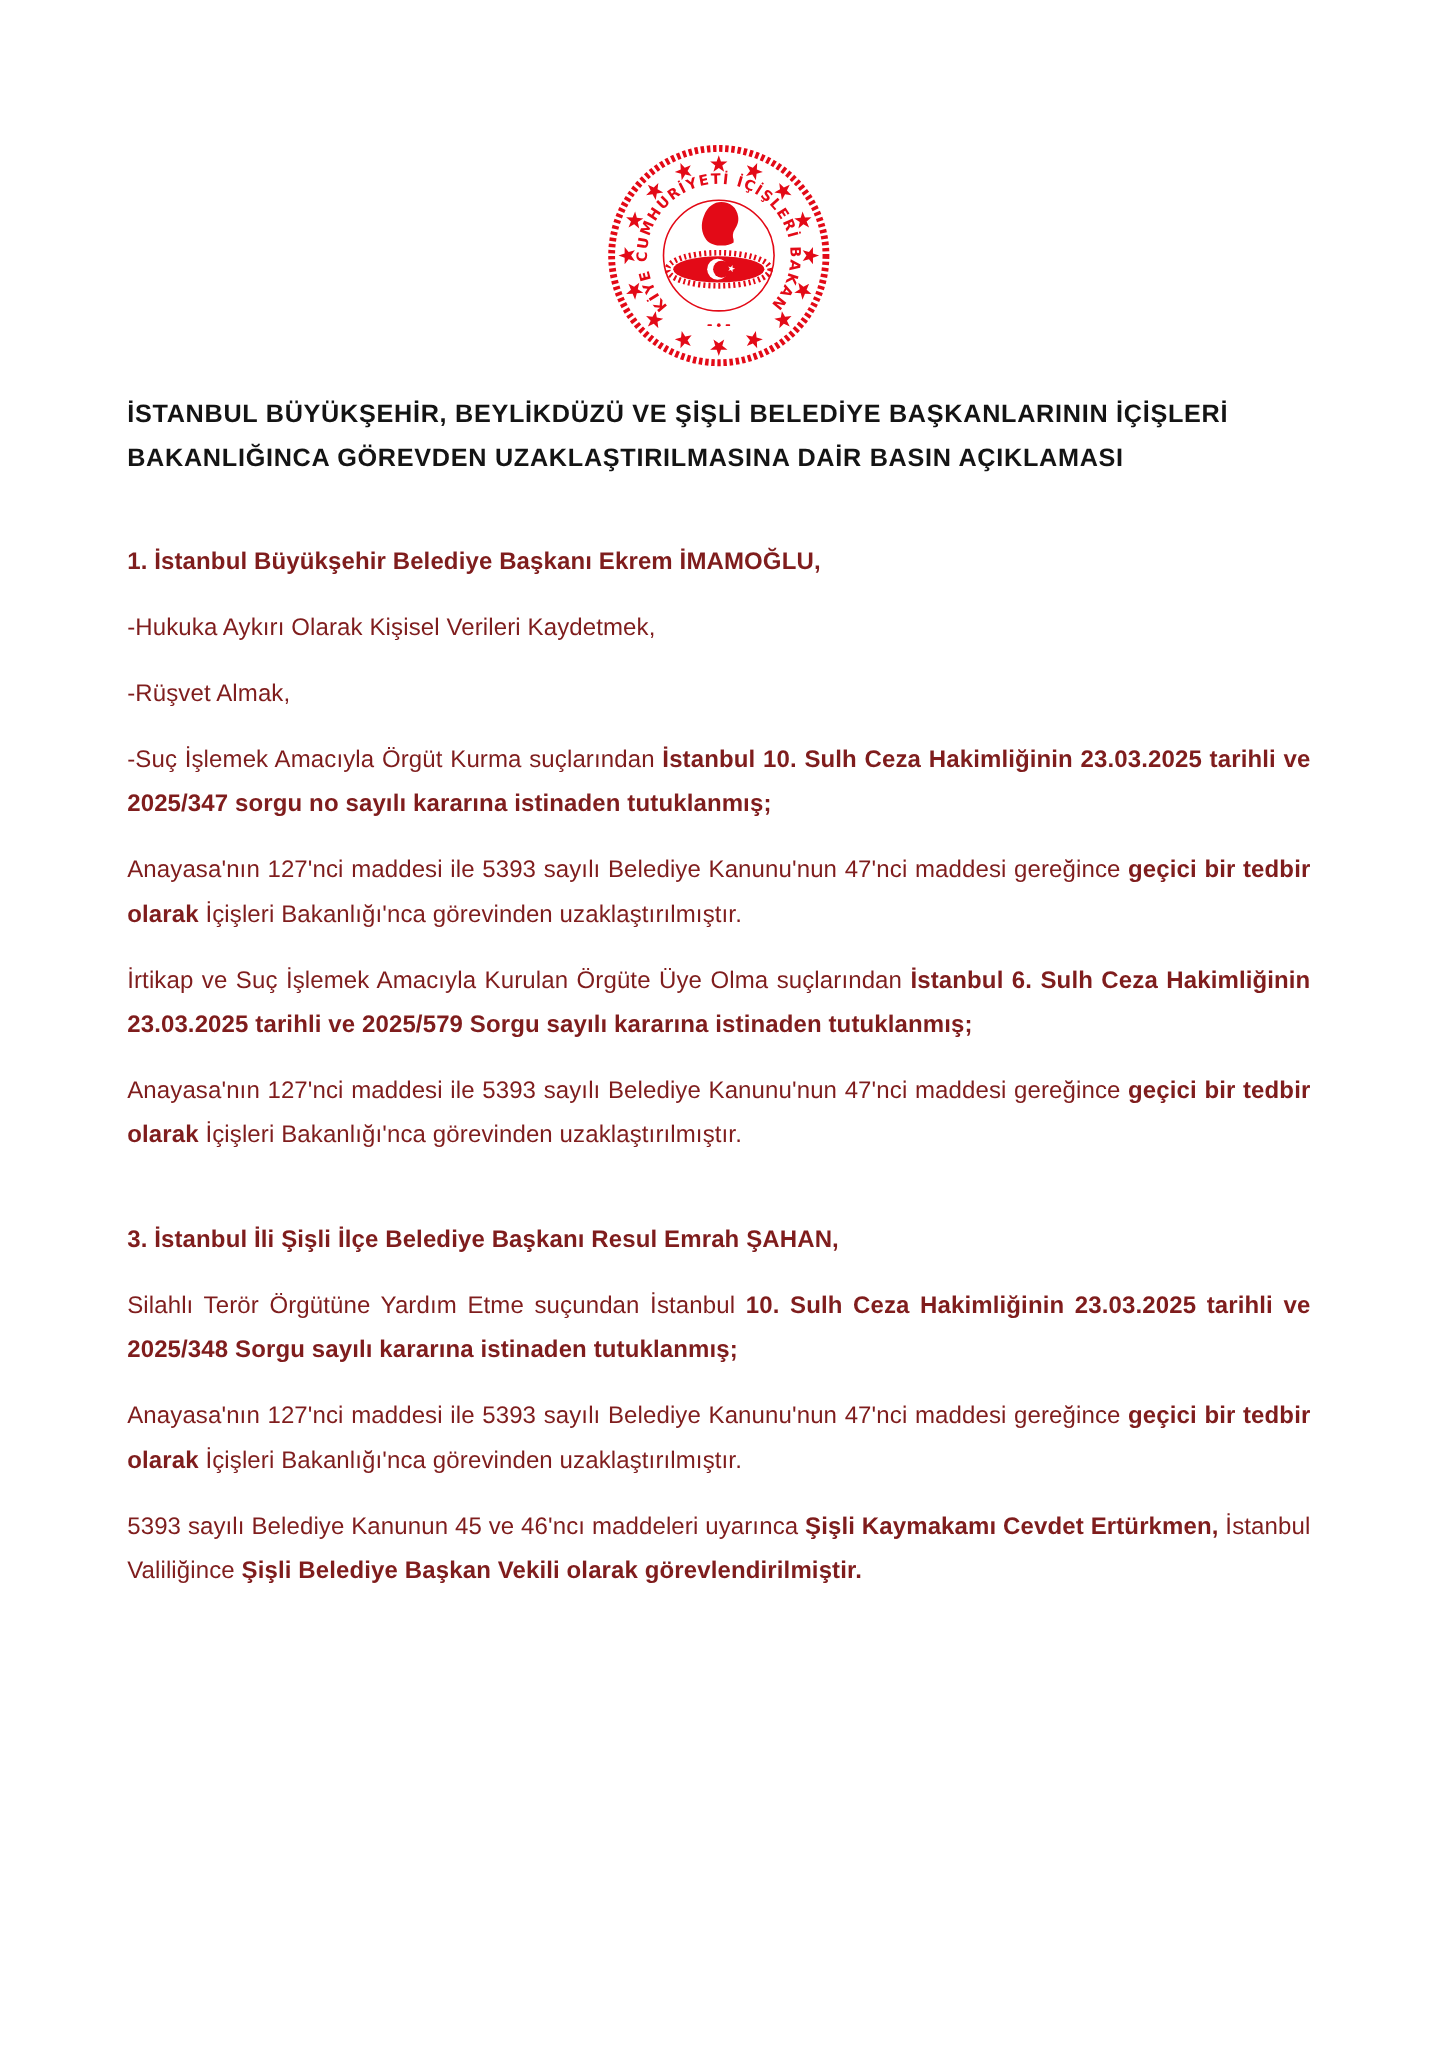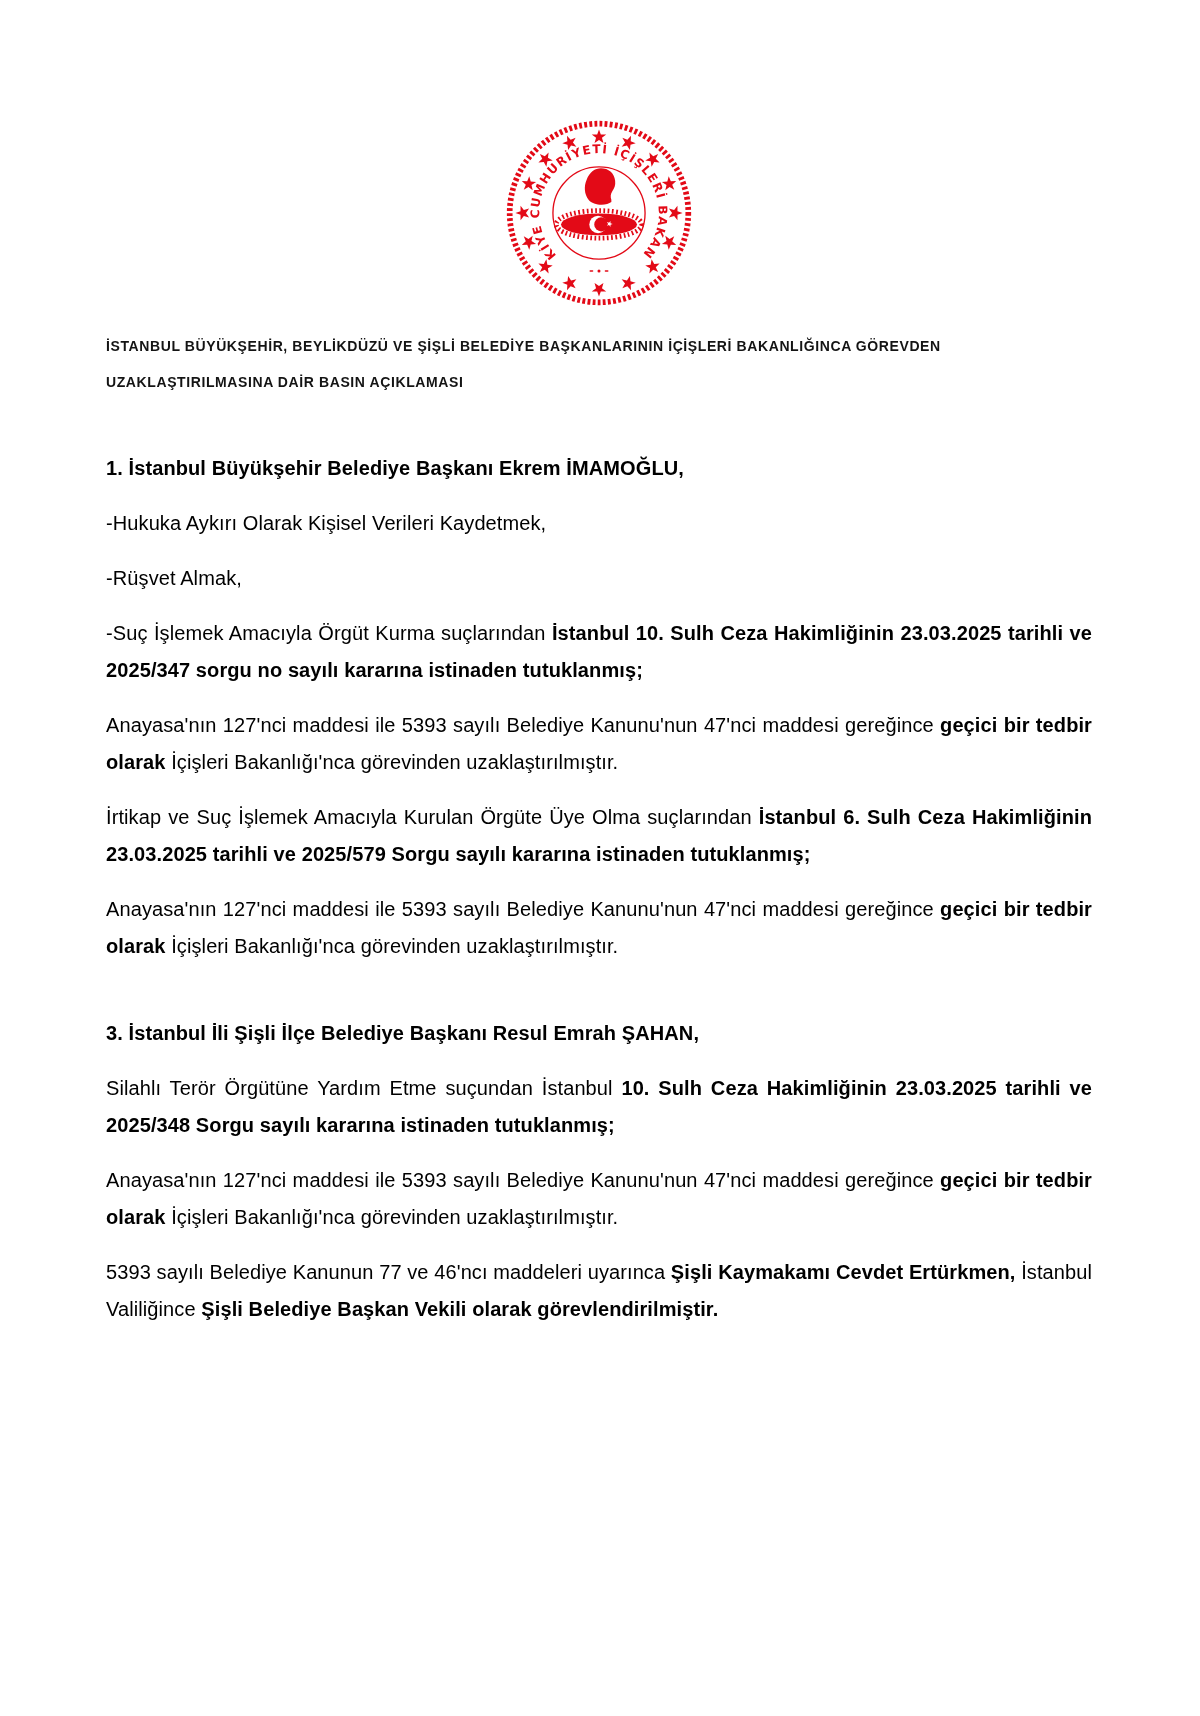--- a/index.html
+++ b/index.html
@@ -17,35 +17,35 @@
     padding:118px 108px 0 106px;
   }
   .seal-wrap{
     width:100%;
     display:flex;
     justify-content:center;
     margin:0 0 20px 0;
   }
   .seal-wrap svg{display:block;}
   .title{
-    font-size:14px;
+    font-size:21px;
     font-weight:bold;
     letter-spacing:0.6px;
     line-height:36px;
     margin:0;
     color:#141414;
     text-align:left;
   }
   .doc-body{margin-top:8px;}
   .p{
     font-size:20px;
     line-height:37px;
     letter-spacing:0.1px;
     margin:18px 0 0 0;
-    color:#000000;
+    color:#7f1d1d;
   }
   .p .b{font-weight:bold;}
   .heading{margin-top:50px;font-weight:bold;}
   .justify{text-align:justify;text-align-last:left;}
   .closing{margin-top:62px;}
 </style>
 </head>
 <body>
 
 <div class="page">
@@ -110,16 +110,16 @@
       <p class="p heading"><span class="b">1. İstanbul Büyükşehir Belediye Başkanı Ekrem İMAMOĞLU,</span></p>
       <p class="p"><span>-Hukuka Aykırı Olarak Kişisel Verileri Kaydetmek,</span></p>
       <p class="p"><span>-Rüşvet Almak,</span></p>
       <p class="p justify"><span>-Suç İşlemek Amacıyla Örgüt Kurma suçlarından </span><span class="b">İstanbul 10. Sulh Ceza Hakimliğinin 23.03.2025 tarihli ve 2025/347 sorgu no sayılı kararına istinaden tutuklanmış;</span></p>
       <p class="p justify"><span>Anayasa'nın 127'nci maddesi ile 5393 sayılı Belediye Kanunu'nun 47'nci maddesi gereğince </span><span class="b">geçici bir tedbir olarak </span><span>İçişleri Bakanlığı'nca görevinden uzaklaştırılmıştır.</span></p>
       <p class="p justify"><span>İrtikap ve Suç İşlemek Amacıyla Kurulan Örgüte Üye Olma suçlarından </span><span class="b">İstanbul 6. Sulh Ceza Hakimliğinin 23.03.2025 tarihli ve 2025/579 Sorgu sayılı kararına istinaden tutuklanmış;</span></p>
       <p class="p justify"><span>Anayasa'nın 127'nci maddesi ile 5393 sayılı Belediye Kanunu'nun 47'nci maddesi gereğince </span><span class="b">geçici bir tedbir olarak </span><span>İçişleri Bakanlığı'nca görevinden uzaklaştırılmıştır.</span></p>
       <p class="p heading"><span class="b">3. İstanbul İli Şişli İlçe Belediye Başkanı Resul Emrah ŞAHAN,</span></p>
       <p class="p justify"><span>Silahlı Terör Örgütüne Yardım Etme suçundan İstanbul </span><span class="b">10. Sulh Ceza Hakimliğinin 23.03.2025 tarihli ve 2025/348 Sorgu sayılı kararına istinaden tutuklanmış;</span></p>
       <p class="p justify"><span>Anayasa'nın 127'nci maddesi ile 5393 sayılı Belediye Kanunu'nun 47'nci maddesi gereğince </span><span class="b">geçici bir tedbir olarak </span><span>İçişleri Bakanlığı'nca görevinden uzaklaştırılmıştır.</span></p>
-      <p class="p justify"><span>5393 sayılı Belediye Kanunun 77 ve 46'ncı maddeleri uyarınca </span><span class="b">Şişli Kaymakamı Cevdet Ertürkmen,</span><span> İstanbul Valiliğince </span><span class="b">Şişli Belediye Başkan Vekili olarak görevlendirilmiştir.</span></p>
+      <p class="p justify"><span>5393 sayılı Belediye Kanunun 45 ve 46'ncı maddeleri uyarınca </span><span class="b">Şişli Kaymakamı Cevdet Ertürkmen,</span><span> İstanbul Valiliğince </span><span class="b">Şişli Belediye Başkan Vekili olarak görevlendirilmiştir.</span></p>
     </div>
 
 </div>
 
 </body></html>

